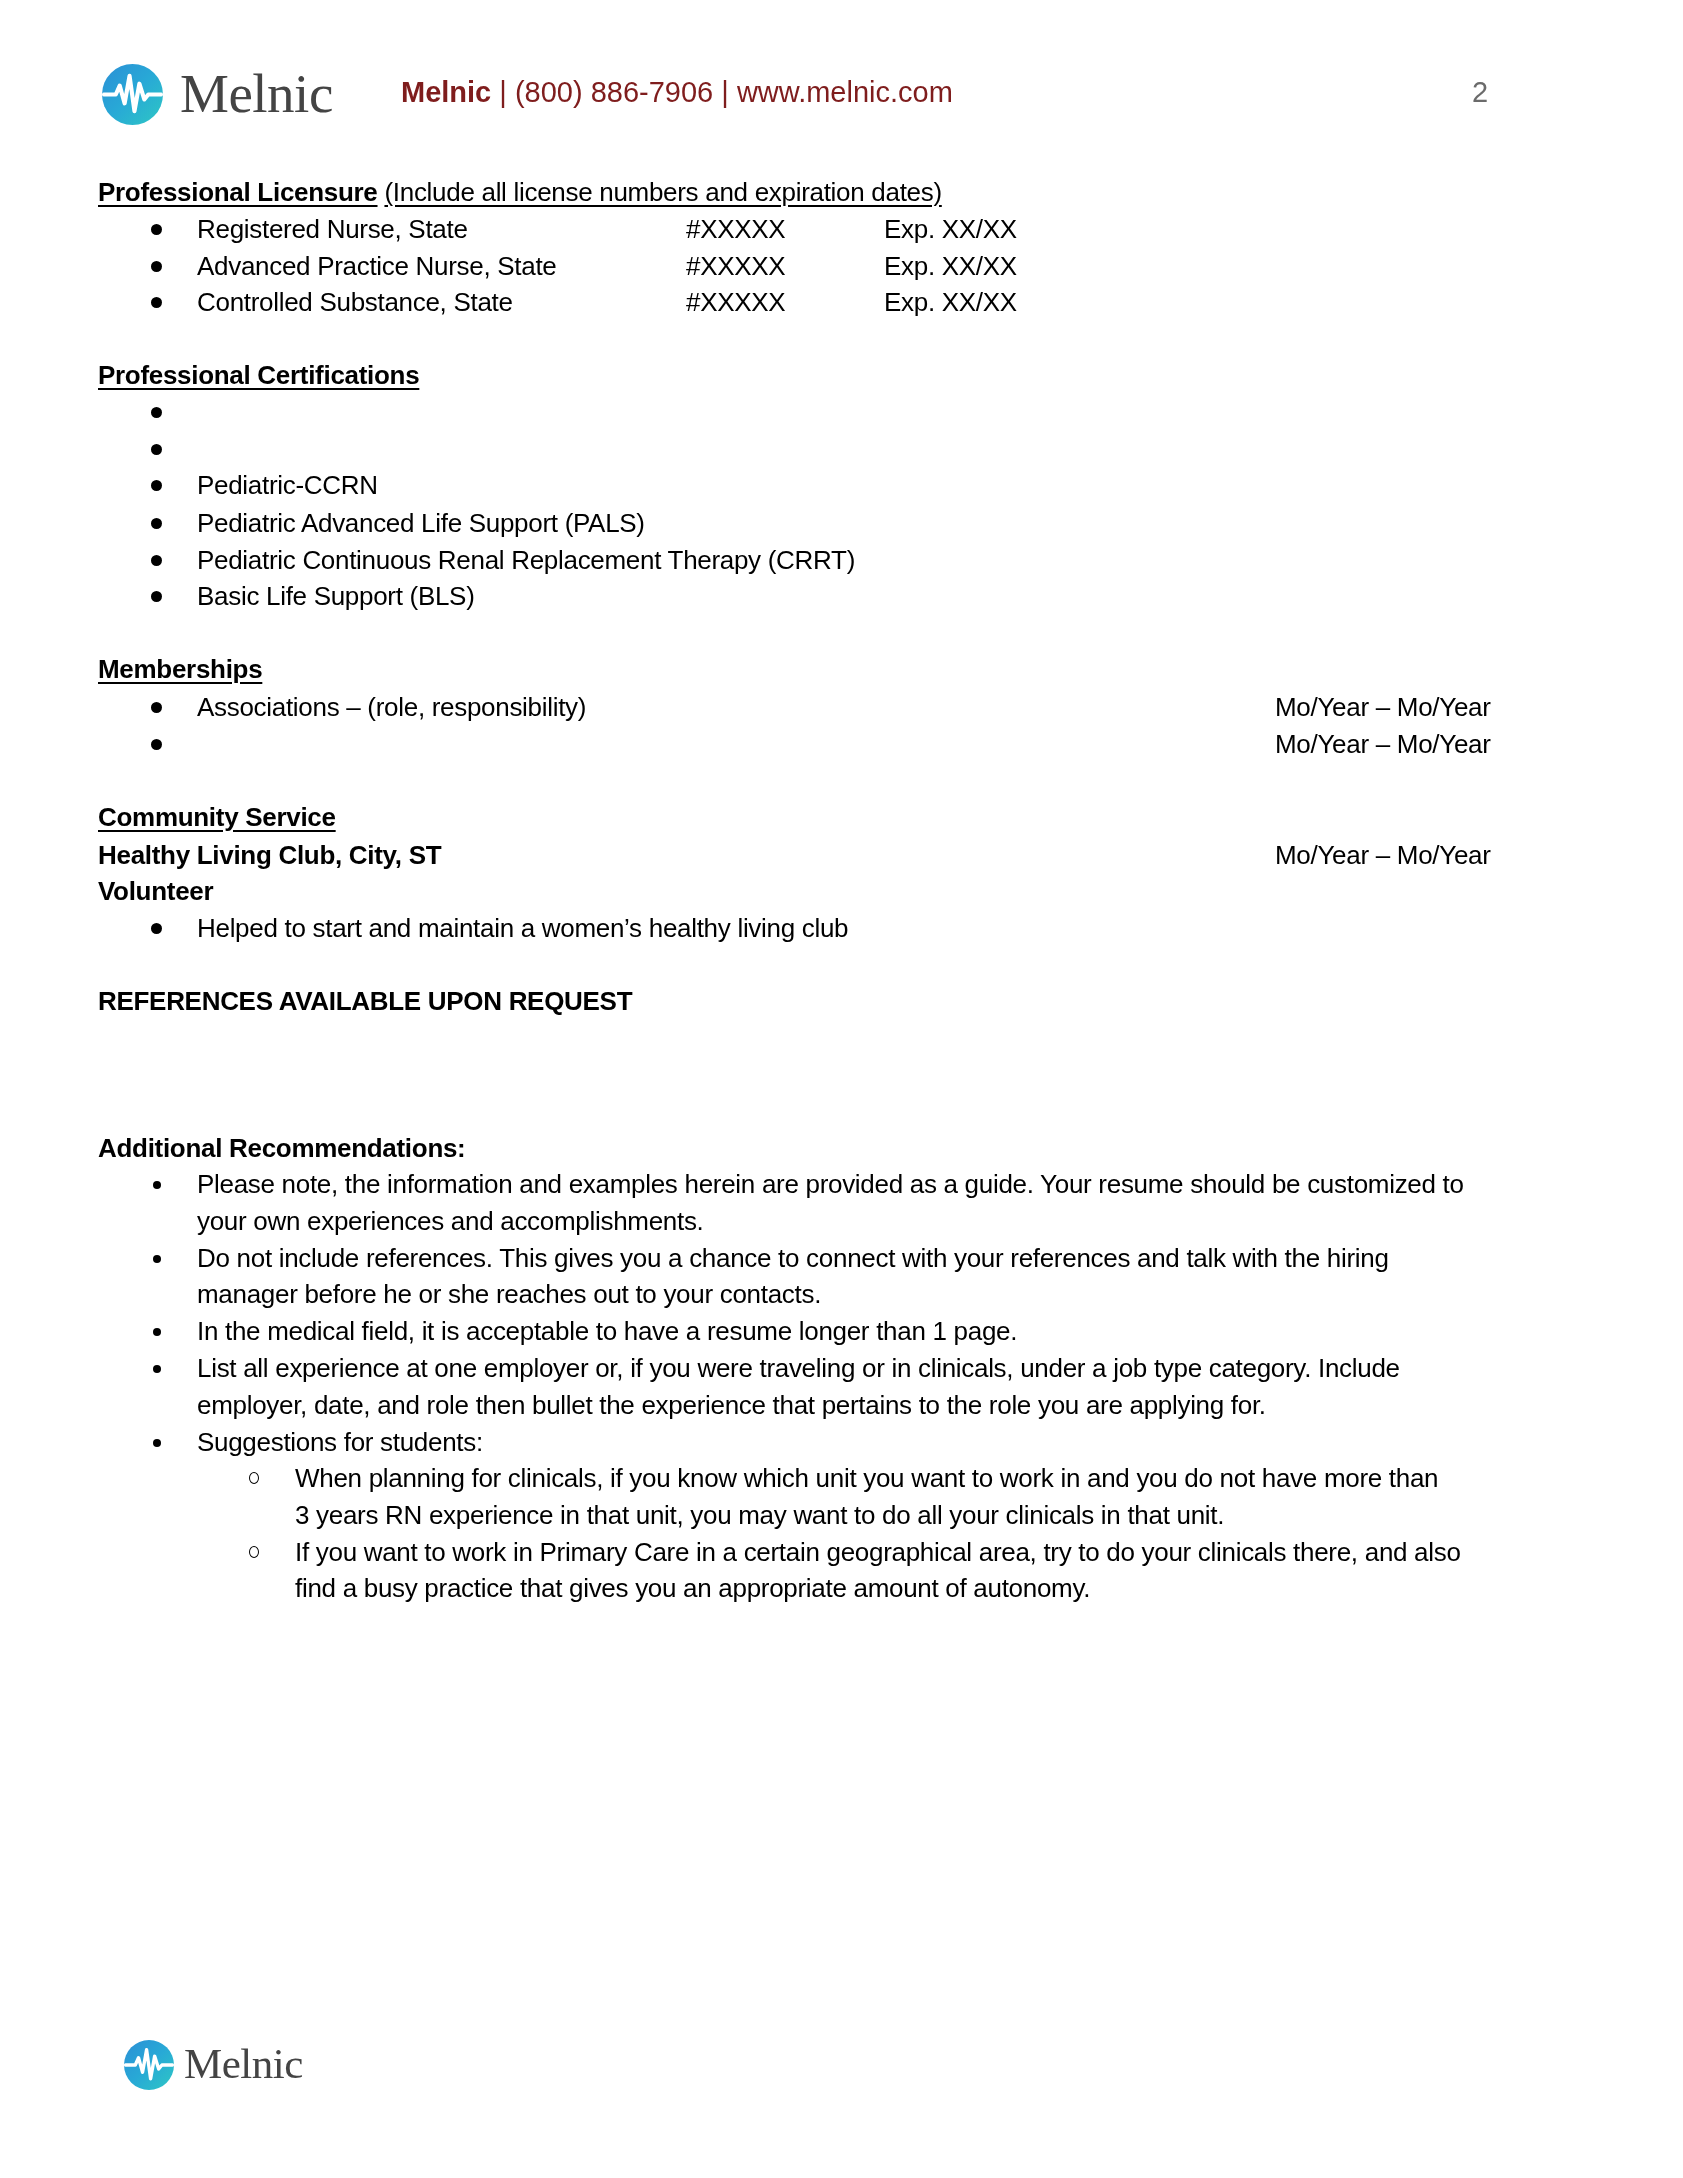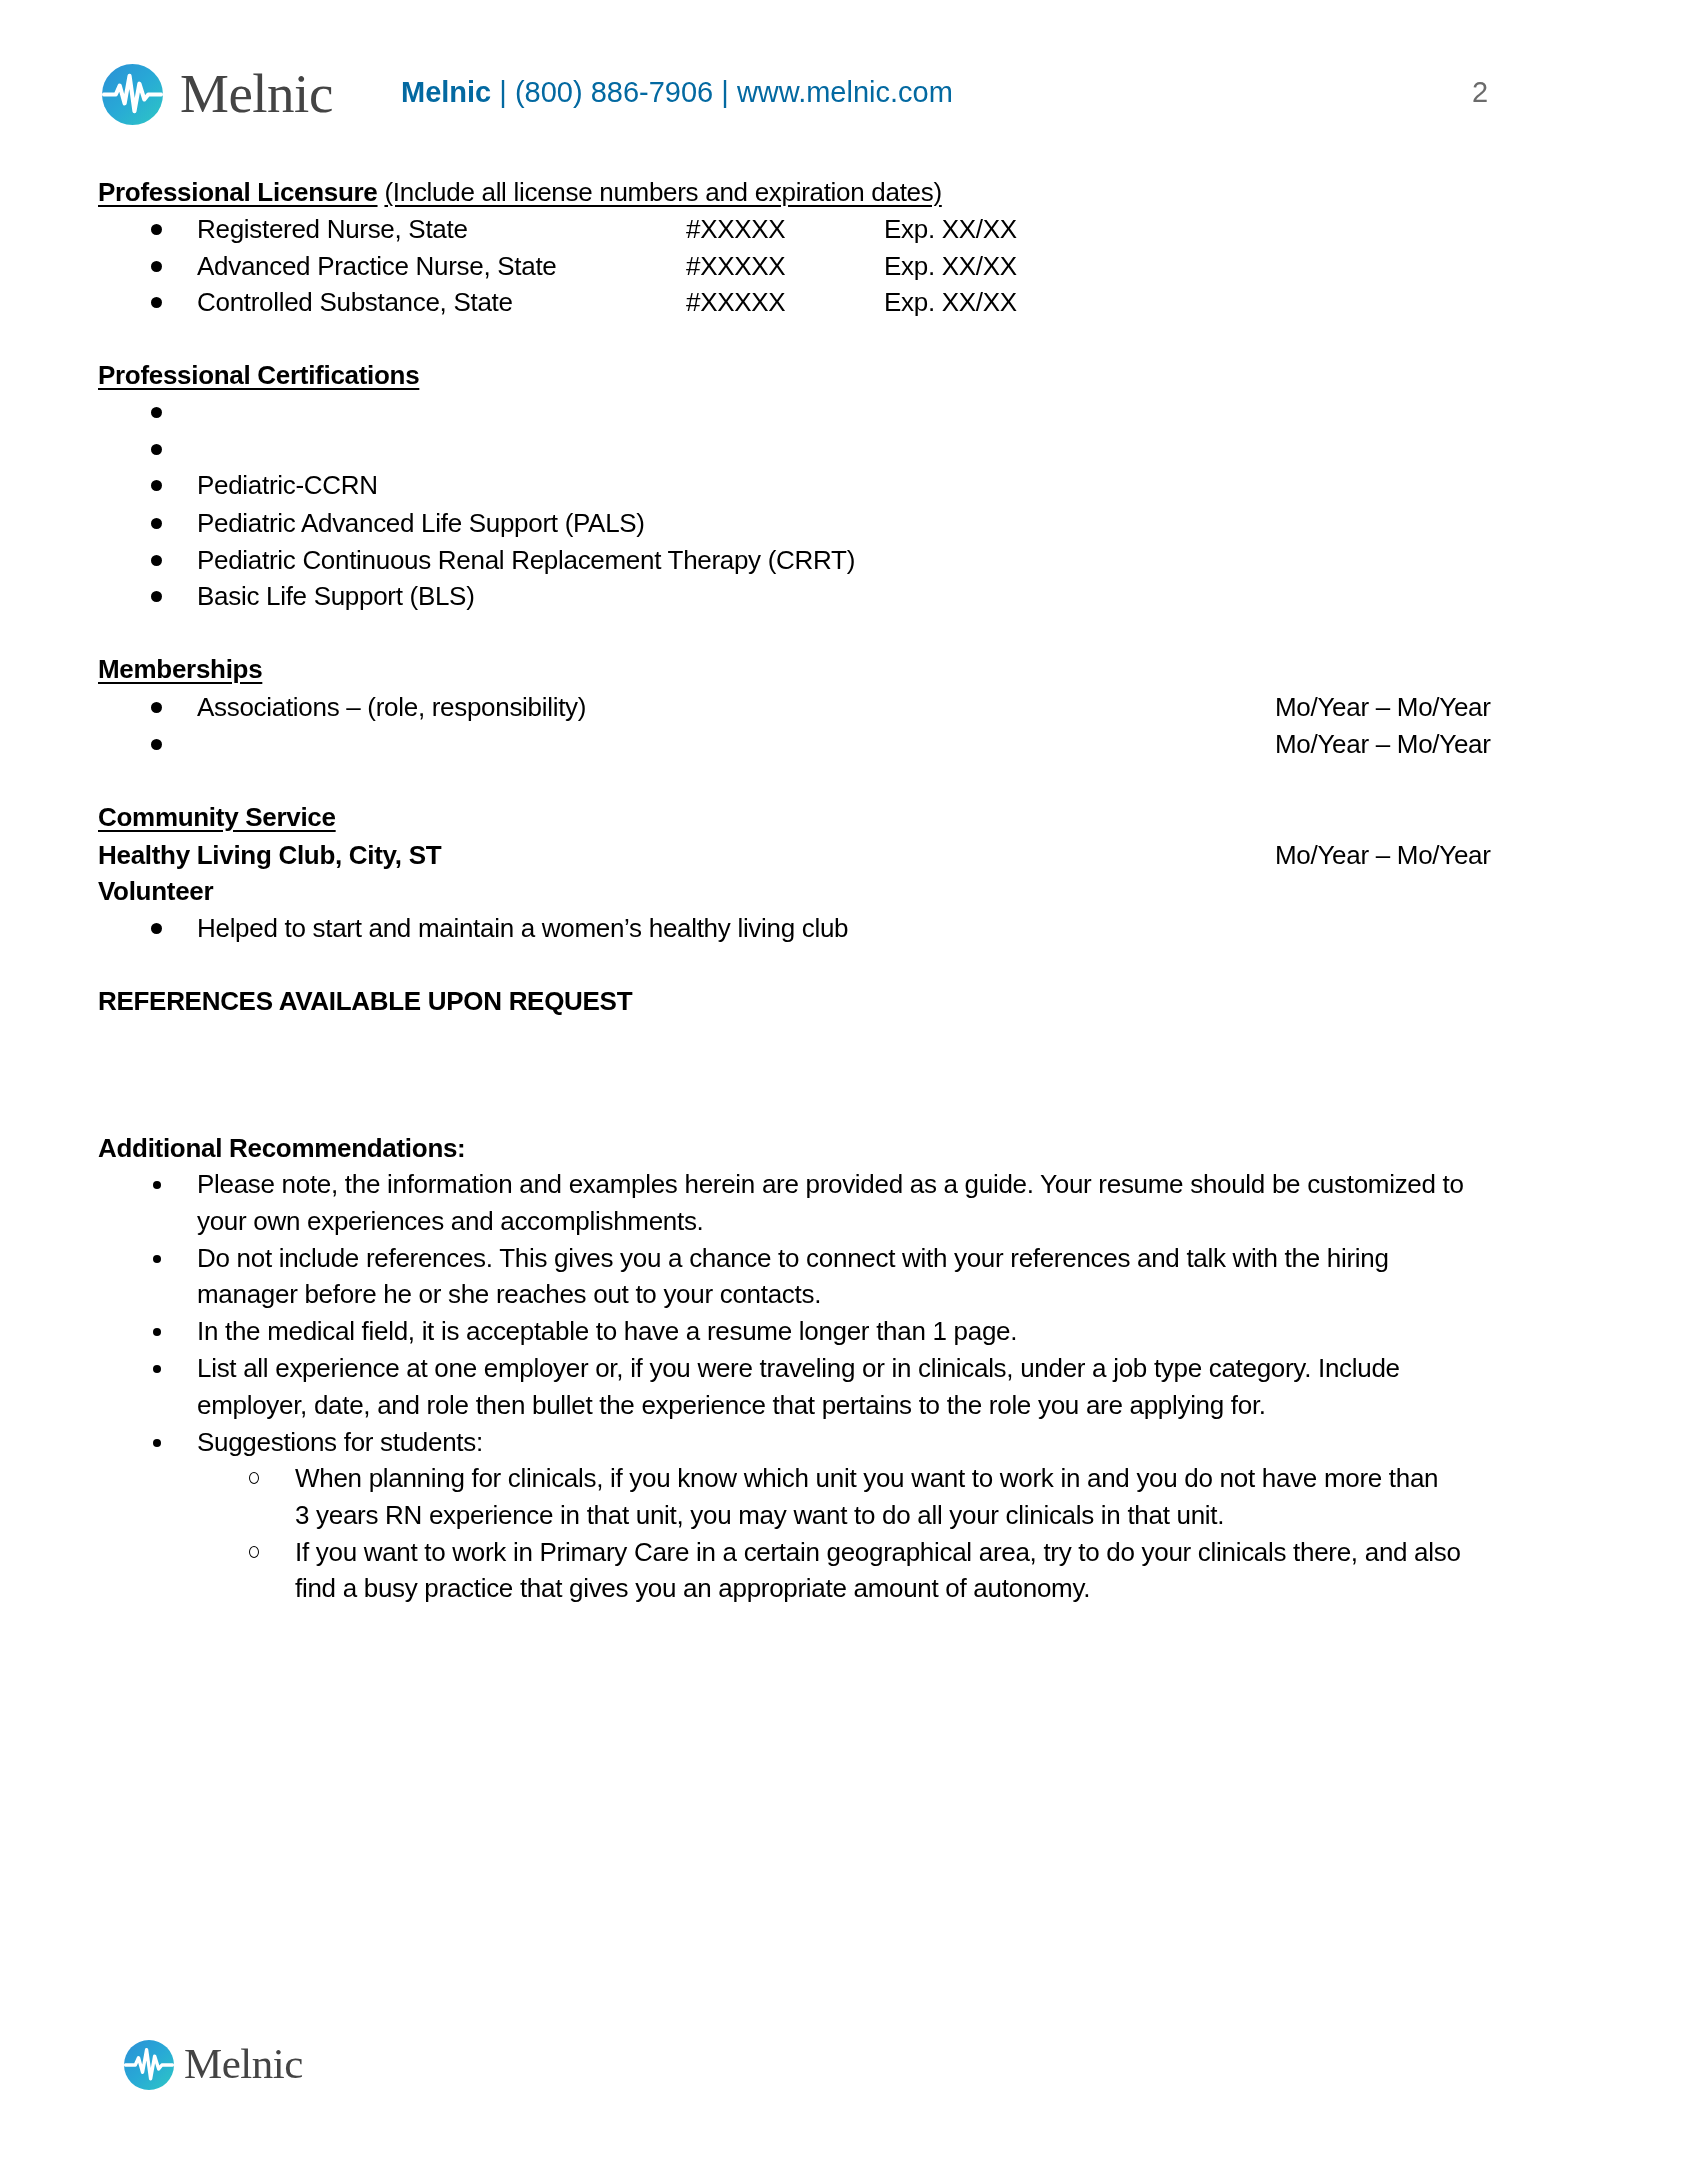--- a/index.html
+++ b/index.html
@@ -32,21 +32,21 @@
     position: absolute; border-radius: 50%;
     background: linear-gradient(135deg, #2b8fd6 0%, #28a9d6 50%, #2ec7c4 100%);
     overflow: hidden;
   }
   .logo-circle svg { position: absolute; left: 0; top: 0; width: 100%; height: 100%; }
   .logo-word {
     position: absolute; font-family: "Liberation Serif", "DejaVu Serif", serif;
     color: #444; letter-spacing: -0.5px;
   }
   .hdr-text {
-    position: absolute; top: 73px; font-size: 29px; color: #0369a1; line-height: 38px;
+    position: absolute; top: 73px; font-size: 29px; color: #7f1d1d; line-height: 38px;
     white-space: nowrap;
   }
   .hdr-text .brand { font-weight: bold; }
   .page-num { position: absolute; top: 73px; left: 1472px; font-size: 29px; color: #6b6b6b; line-height: 38px; }
 </style>
 </head>
 <body>
 
 <div>
   <div class="logo-circle" style="left:102px; top:64px; width:61px; height:61px;">

